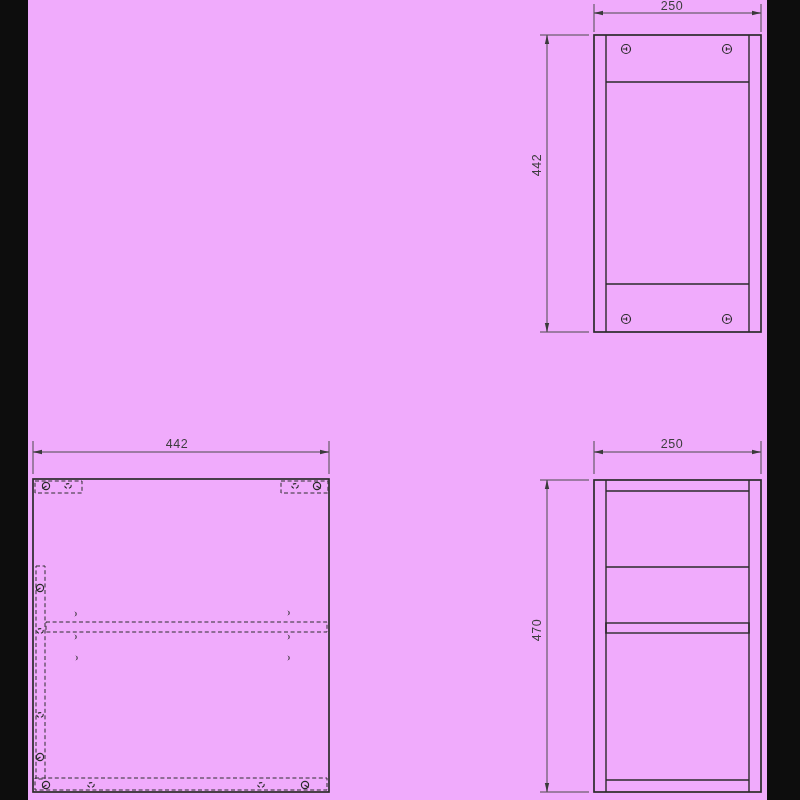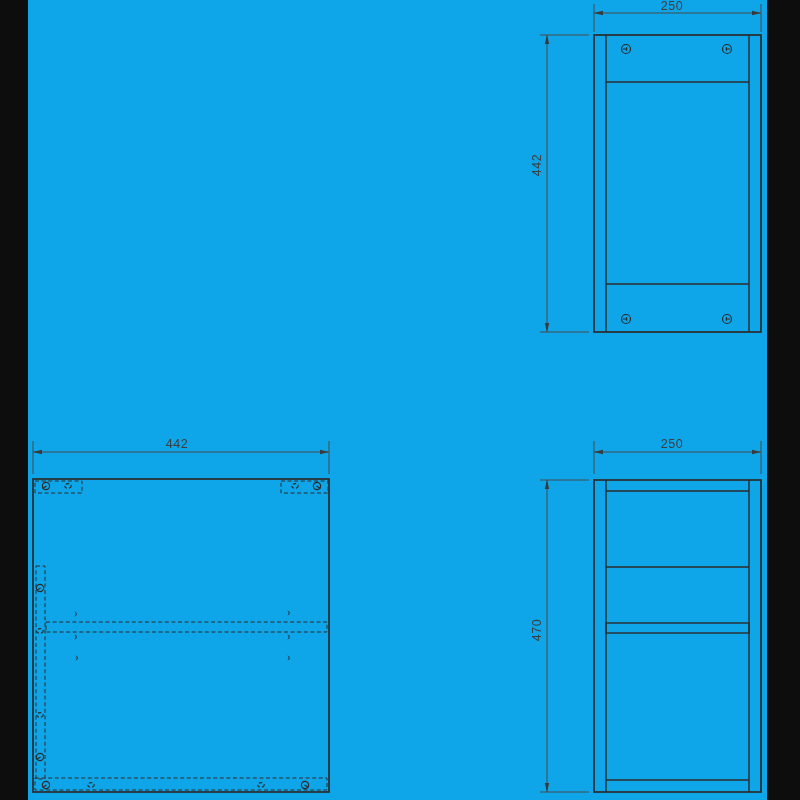--- a/index.html
+++ b/index.html
@@ -1,16 +1,16 @@
 <!DOCTYPE html>
 <html><head>
 <meta charset="utf-8">
 <style>
   html,body{margin:0;padding:0;background:#fff;}
-  #stage{position:relative;width:800px;height:800px;background:#0ea5e9;overflow:hidden;
+  #stage{position:relative;width:800px;height:800px;background:#f0abfc;overflow:hidden;
          font-family:"Liberation Sans", sans-serif;}
   svg{position:absolute;left:0;top:0;display:block;}
   .obj{stroke:#2b2b2b;stroke-width:1.7;fill:none;}
   .obj-thin{stroke:#2b2b2b;stroke-width:1.4;fill:none;}
   .hidden-edge{stroke:#2e2e2e;stroke-width:1;fill:none;stroke-dasharray:4 2.6;}
   .dim{stroke:#4a4a4a;stroke-width:1;fill:none;}
   .dim-arrow{fill:#3a3a3a;stroke:none;}
   .dim-text{font-size:12.5px;fill:#3d3d3d;letter-spacing:.5px;}
   .cam{stroke:#2b2b2b;stroke-width:1.2;fill:none;}
   .hole{stroke:#2b2b2b;stroke-width:1.1;fill:none;stroke-dasharray:3.4 2;}

